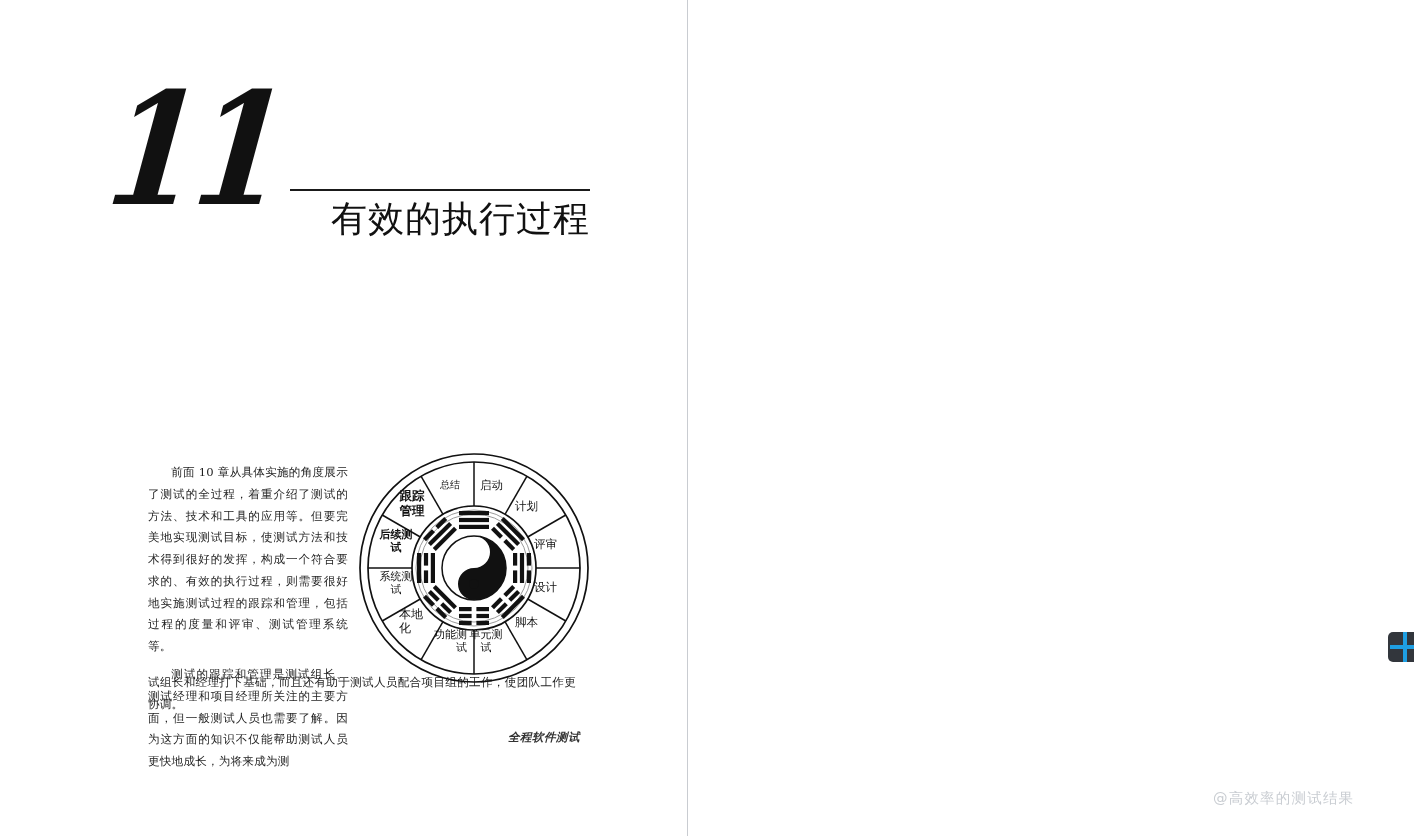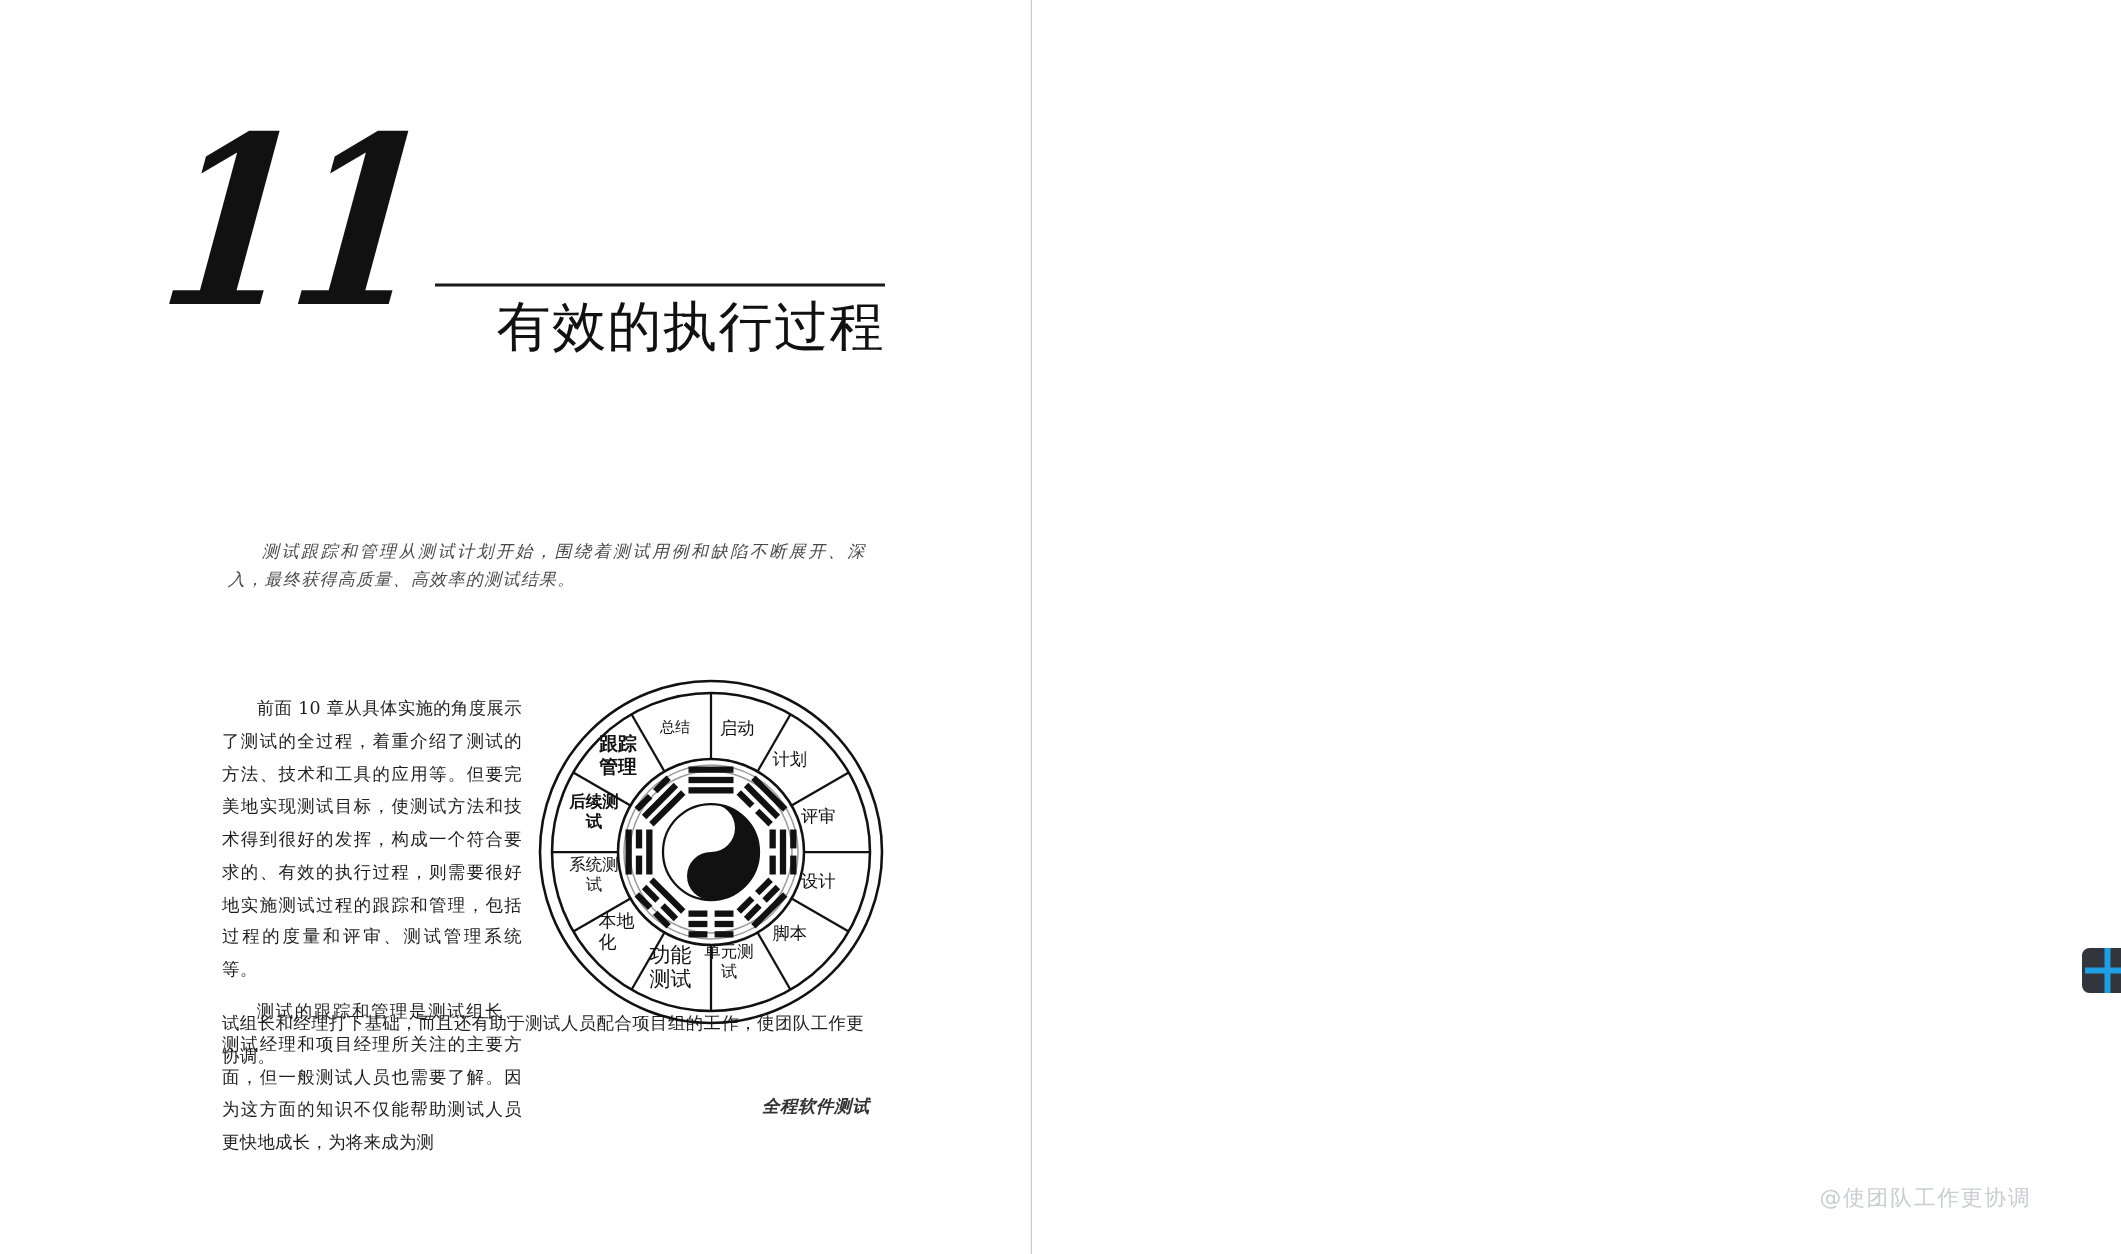--- a/index.html
+++ b/index.html
@@ -175,21 +175,20 @@
 
   <div class="page page-left">
 
     <div class="chapnum">11</div>
 
     <div class="chaphead">
       <div class="rule"></div>
       <div class="line2">有效的执行过程</div>
     </div>
 
-    <div class="lead">测试跟踪和管理从测试计划开始，围绕着测试用例和缺陷不断展开、深入，最终获得高质量、高效率的测试结果。</div>
 
     <div class="lbody">
       <p>前面 10 章从具体实施的角度展示了测试的全过程，着重介绍了测试的方法、技术和工具的应用等。但要完美地实现测试目标，使测试方法和技术得到很好的发挥，构成一个符合要求的、有效的执行过程，则需要很好地实施测试过程的跟踪和管理，包括过程的度量和评审、测试管理系统等。</p>
       <p>测试的跟踪和管理是测试组长、测试经理和项目经理所关注的主要方面，但一般测试人员也需要了解。因为这方面的知识不仅能帮助测试人员更快地成长，为将来成为测</p>
     </div>
 
     <div class="lbody-wide">试组长和经理打下基础，而且还有助于测试人员配合项目组的工作，使团队工作更协调。</div>
 
     <div class="wheel">
       <svg viewBox="0 0 232 232" width="232" height="232" aria-hidden="true">
@@ -290,21 +289,21 @@
         </g>
       </svg>
 
       <div style="position:absolute;left:0;top:0;width:232px;height:232px;font-family:'DejaVu Sans','Liberation Sans',sans-serif;">
         <span class="seg" style="position:absolute;left:122px;top:26px;font-size:11.5px;color:#111;">启动</span>
         <span class="seg" style="position:absolute;left:157px;top:47px;font-size:11.5px;color:#111;transform:rotate(0deg);">计划</span>
         <span class="seg" style="position:absolute;left:176px;top:85px;font-size:11.5px;color:#111;">评审</span>
         <span class="seg" style="position:absolute;left:176px;top:128px;font-size:11.5px;color:#111;">设计</span>
         <span class="seg" style="position:absolute;left:157px;top:163px;font-size:11.5px;color:#111;">脚本</span>
         <span class="seg seg2" style="position:absolute;left:111px;top:177px;font-size:11px;color:#111;line-height:1.15;width:34px;text-align:center;"><span>单元测试</span></span>
-        <span class="seg seg2" style="position:absolute;left:75px;top:177px;font-size:14px;color:#111;line-height:1.15;width:34px;text-align:left;"><span>功能测试</span></span>
+        <span class="seg seg2" style="position:absolute;left:75px;top:177px;font-size:11px;color:#111;line-height:1.15;width:34px;text-align:right;"><span>功能测试</span></span>
         <span class="seg seg2" style="position:absolute;left:41px;top:156px;font-size:12px;color:#111;line-height:1.15;width:32px;text-align:left;"><span>本地化</span></span>
         <span class="seg seg2" style="position:absolute;left:21px;top:119px;font-size:11px;color:#111;line-height:1.15;width:34px;text-align:center;"><span>系统测试</span></span>
         <span class="seg seg2" style="position:absolute;left:21px;top:77px;font-size:11px;color:#111;line-height:1.15;width:34px;text-align:center;font-weight:bold;"><span>后续测试</span></span>
         <span class="seg seg2" style="position:absolute;left:36px;top:37px;font-size:12.5px;font-weight:700;color:#111;line-height:1.18;width:36px;text-align:center;"><span>跟踪管理</span></span>
         <span class="seg" style="position:absolute;left:82px;top:26px;font-size:10px;color:#111;">总结</span>
       </div>
     </div>
 
     <div class="footer-l">全程软件测试</div>
   </div>
@@ -331,15 +330,15 @@
     
 
     
   </div>
 
   <div class="side-widget">
     <div class="vline"></div>
     <div class="hline"></div>
   </div>
 
-  <div class="watermark">@使团队工作更协调</div>
+  <div class="watermark">@高效率的测试结果</div>
 
 </div>
 
 </body></html>

